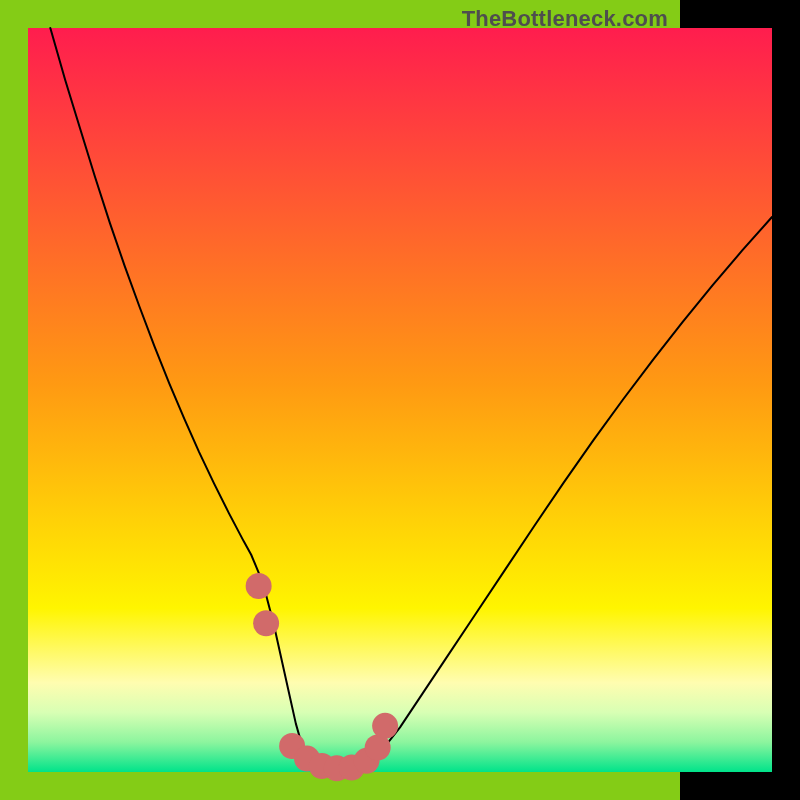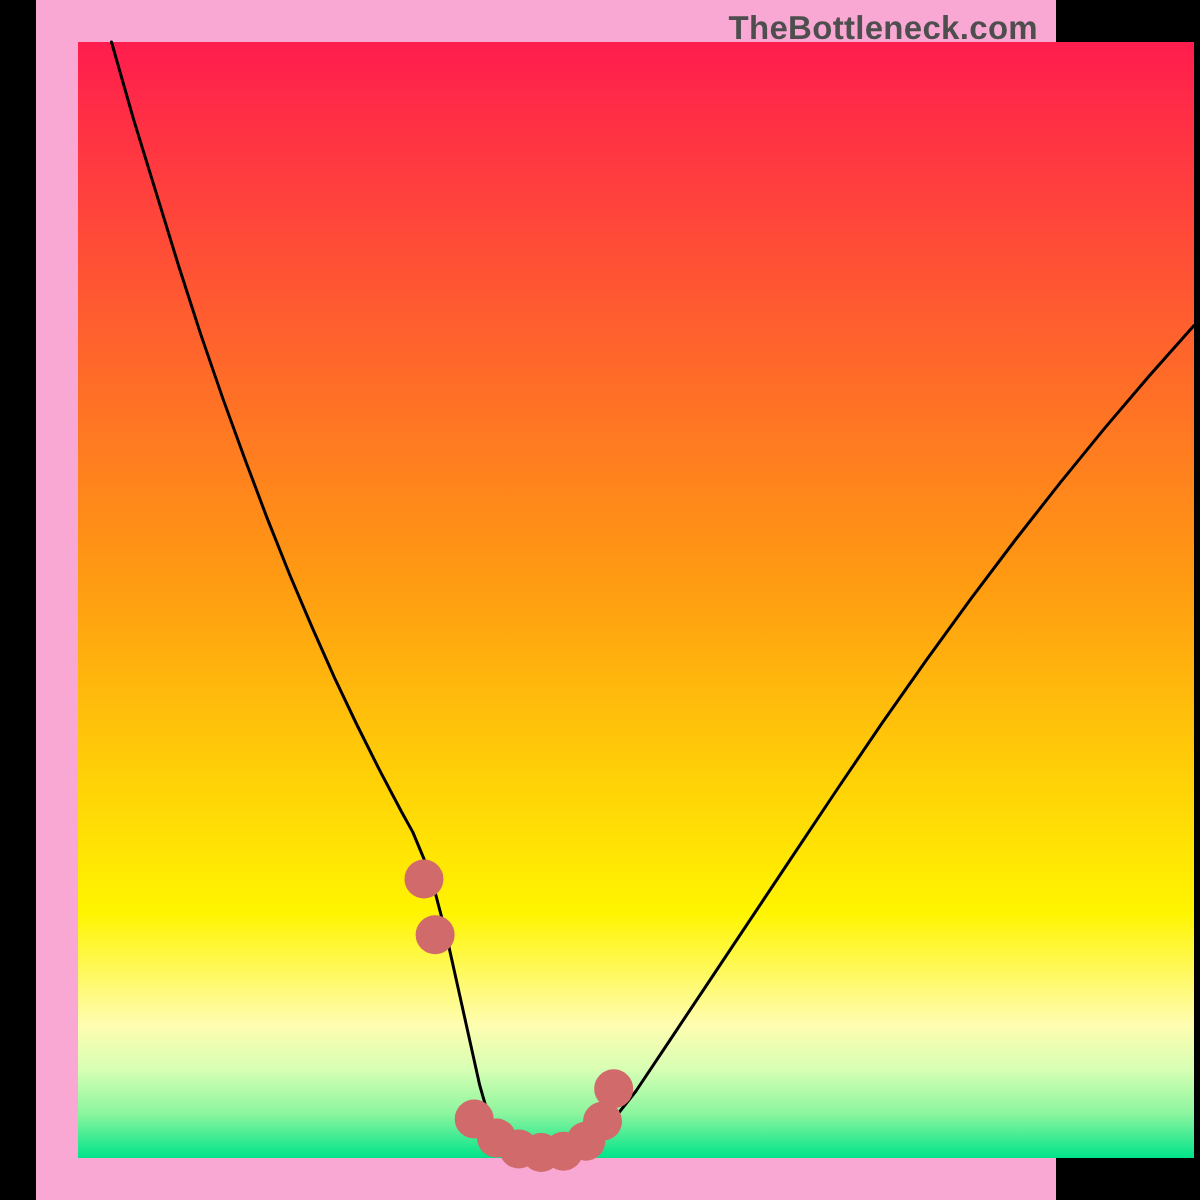--- a/index.html
+++ b/index.html
@@ -8,22 +8,21 @@
     width: 800px;
     height: 800px;
     background: #000;
     font-family: Arial, Helvetica, sans-serif;
     overflow: hidden;
   }
   .stage {
     position: relative;
     width: 680px;
     height: 800px;
-    background: #f9a8d4;
-    margin-left: 24px;
+    background: #84cc16;
   }
   .watermark {
     position: absolute;
     top: 6px;
     right: 12px;
     color: #4e4e4e;
     font-size: 22px;
     font-weight: 600;
     letter-spacing: 0.2px;
     z-index: 10;

